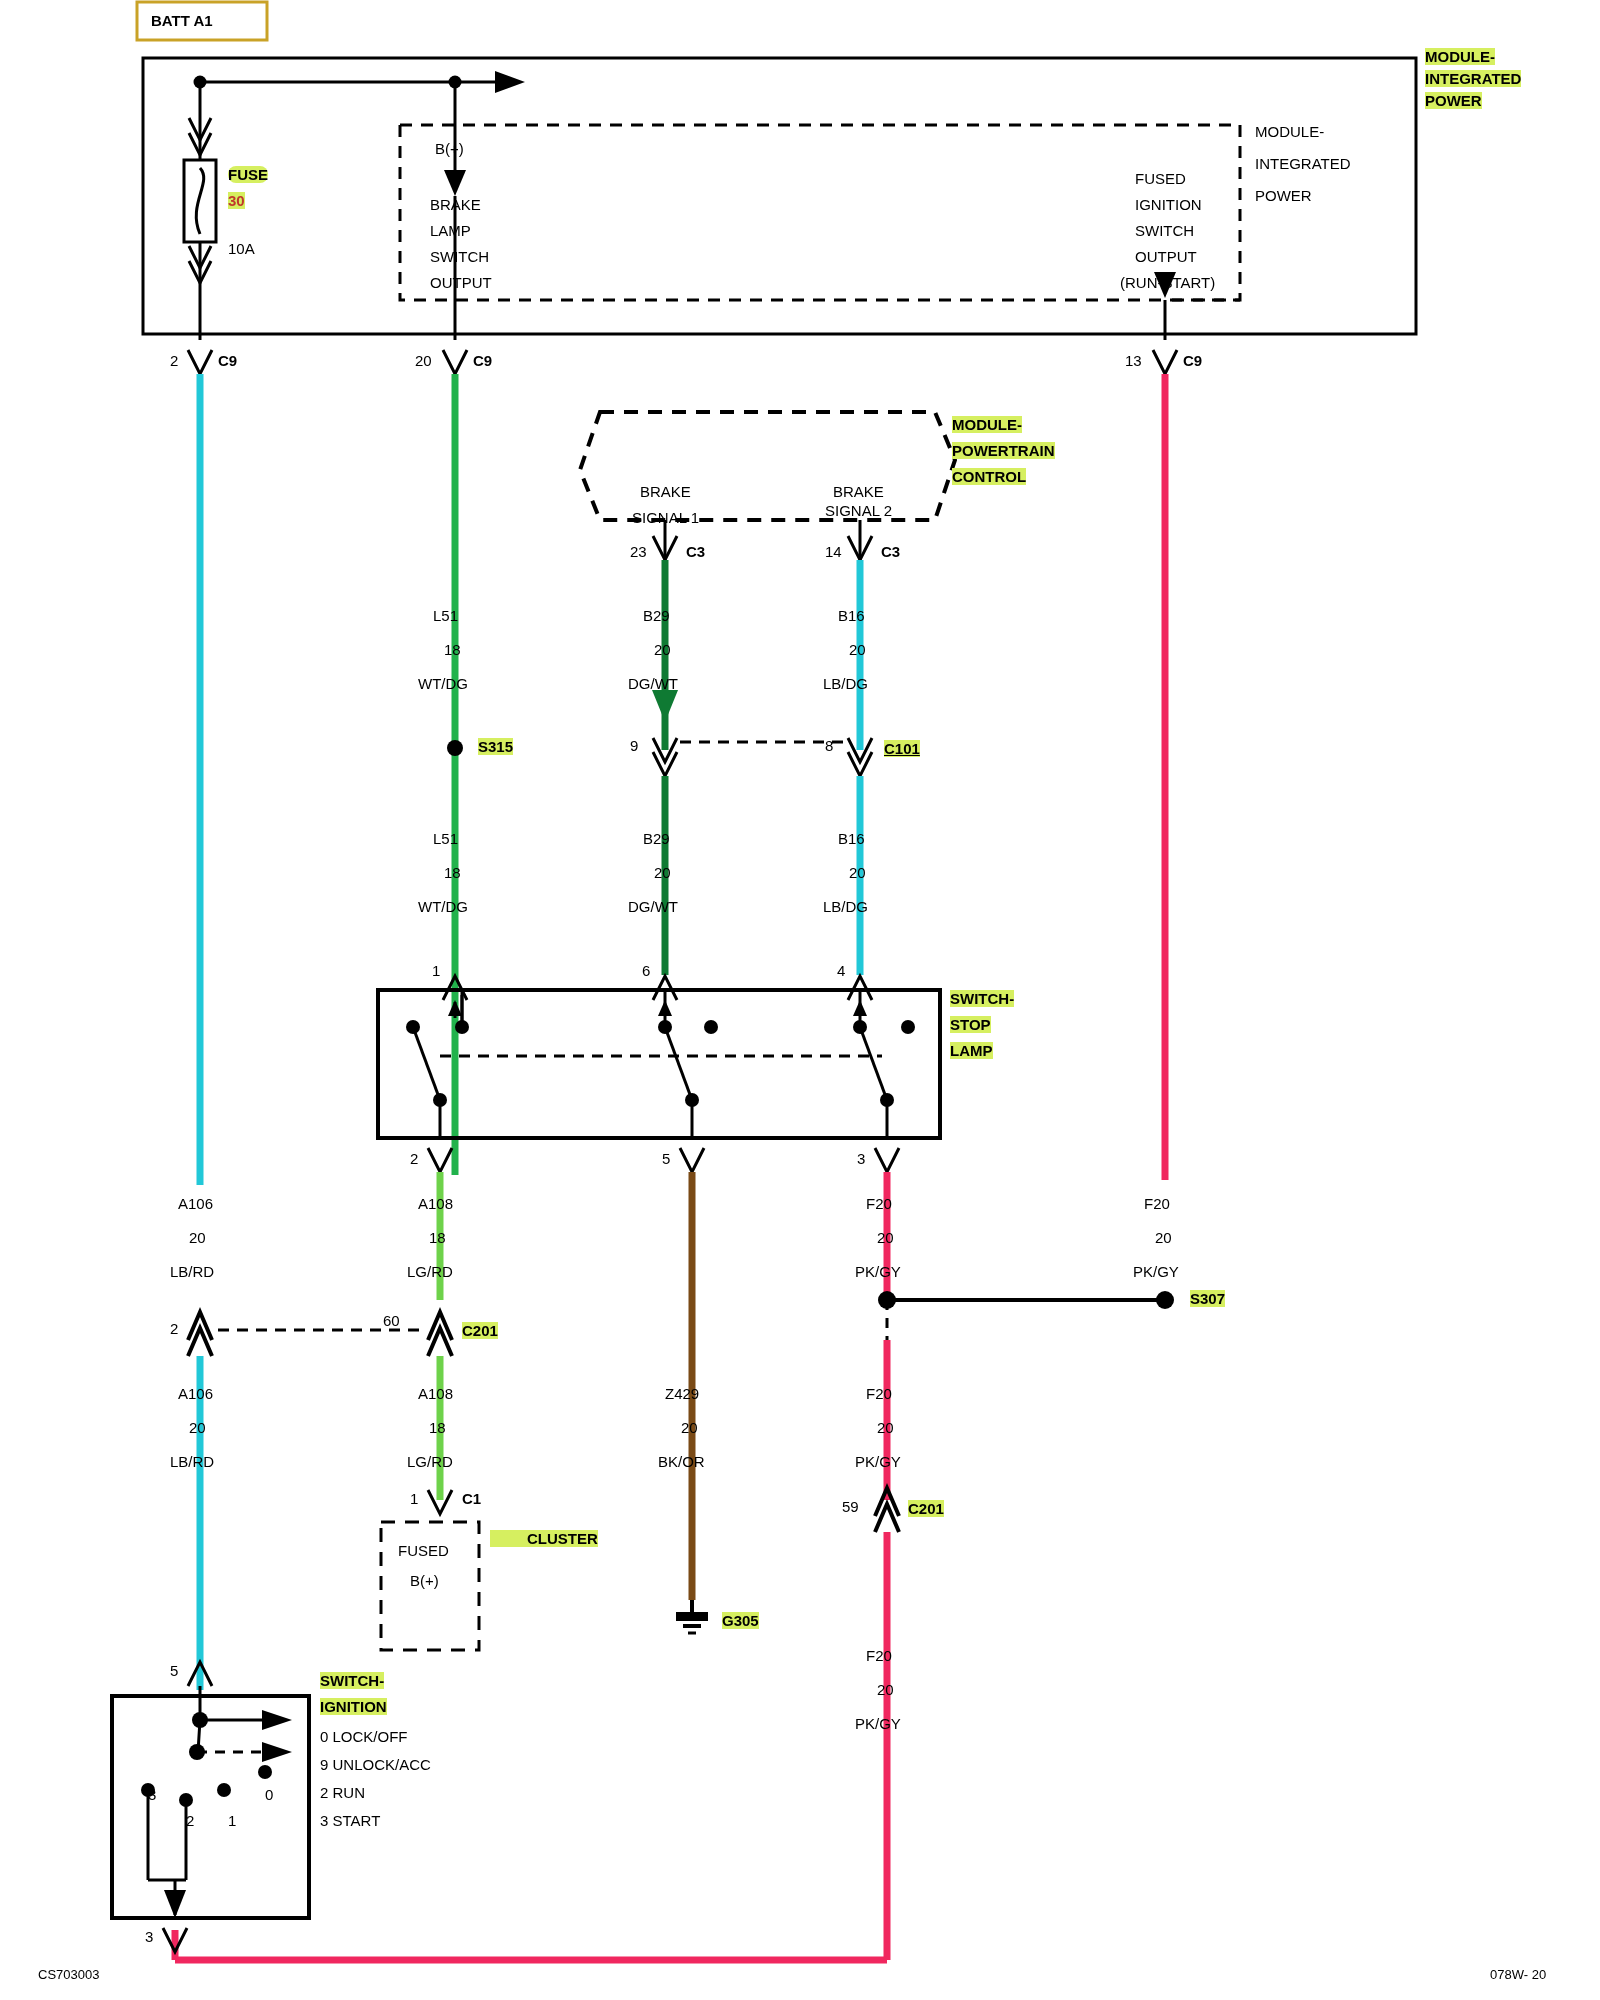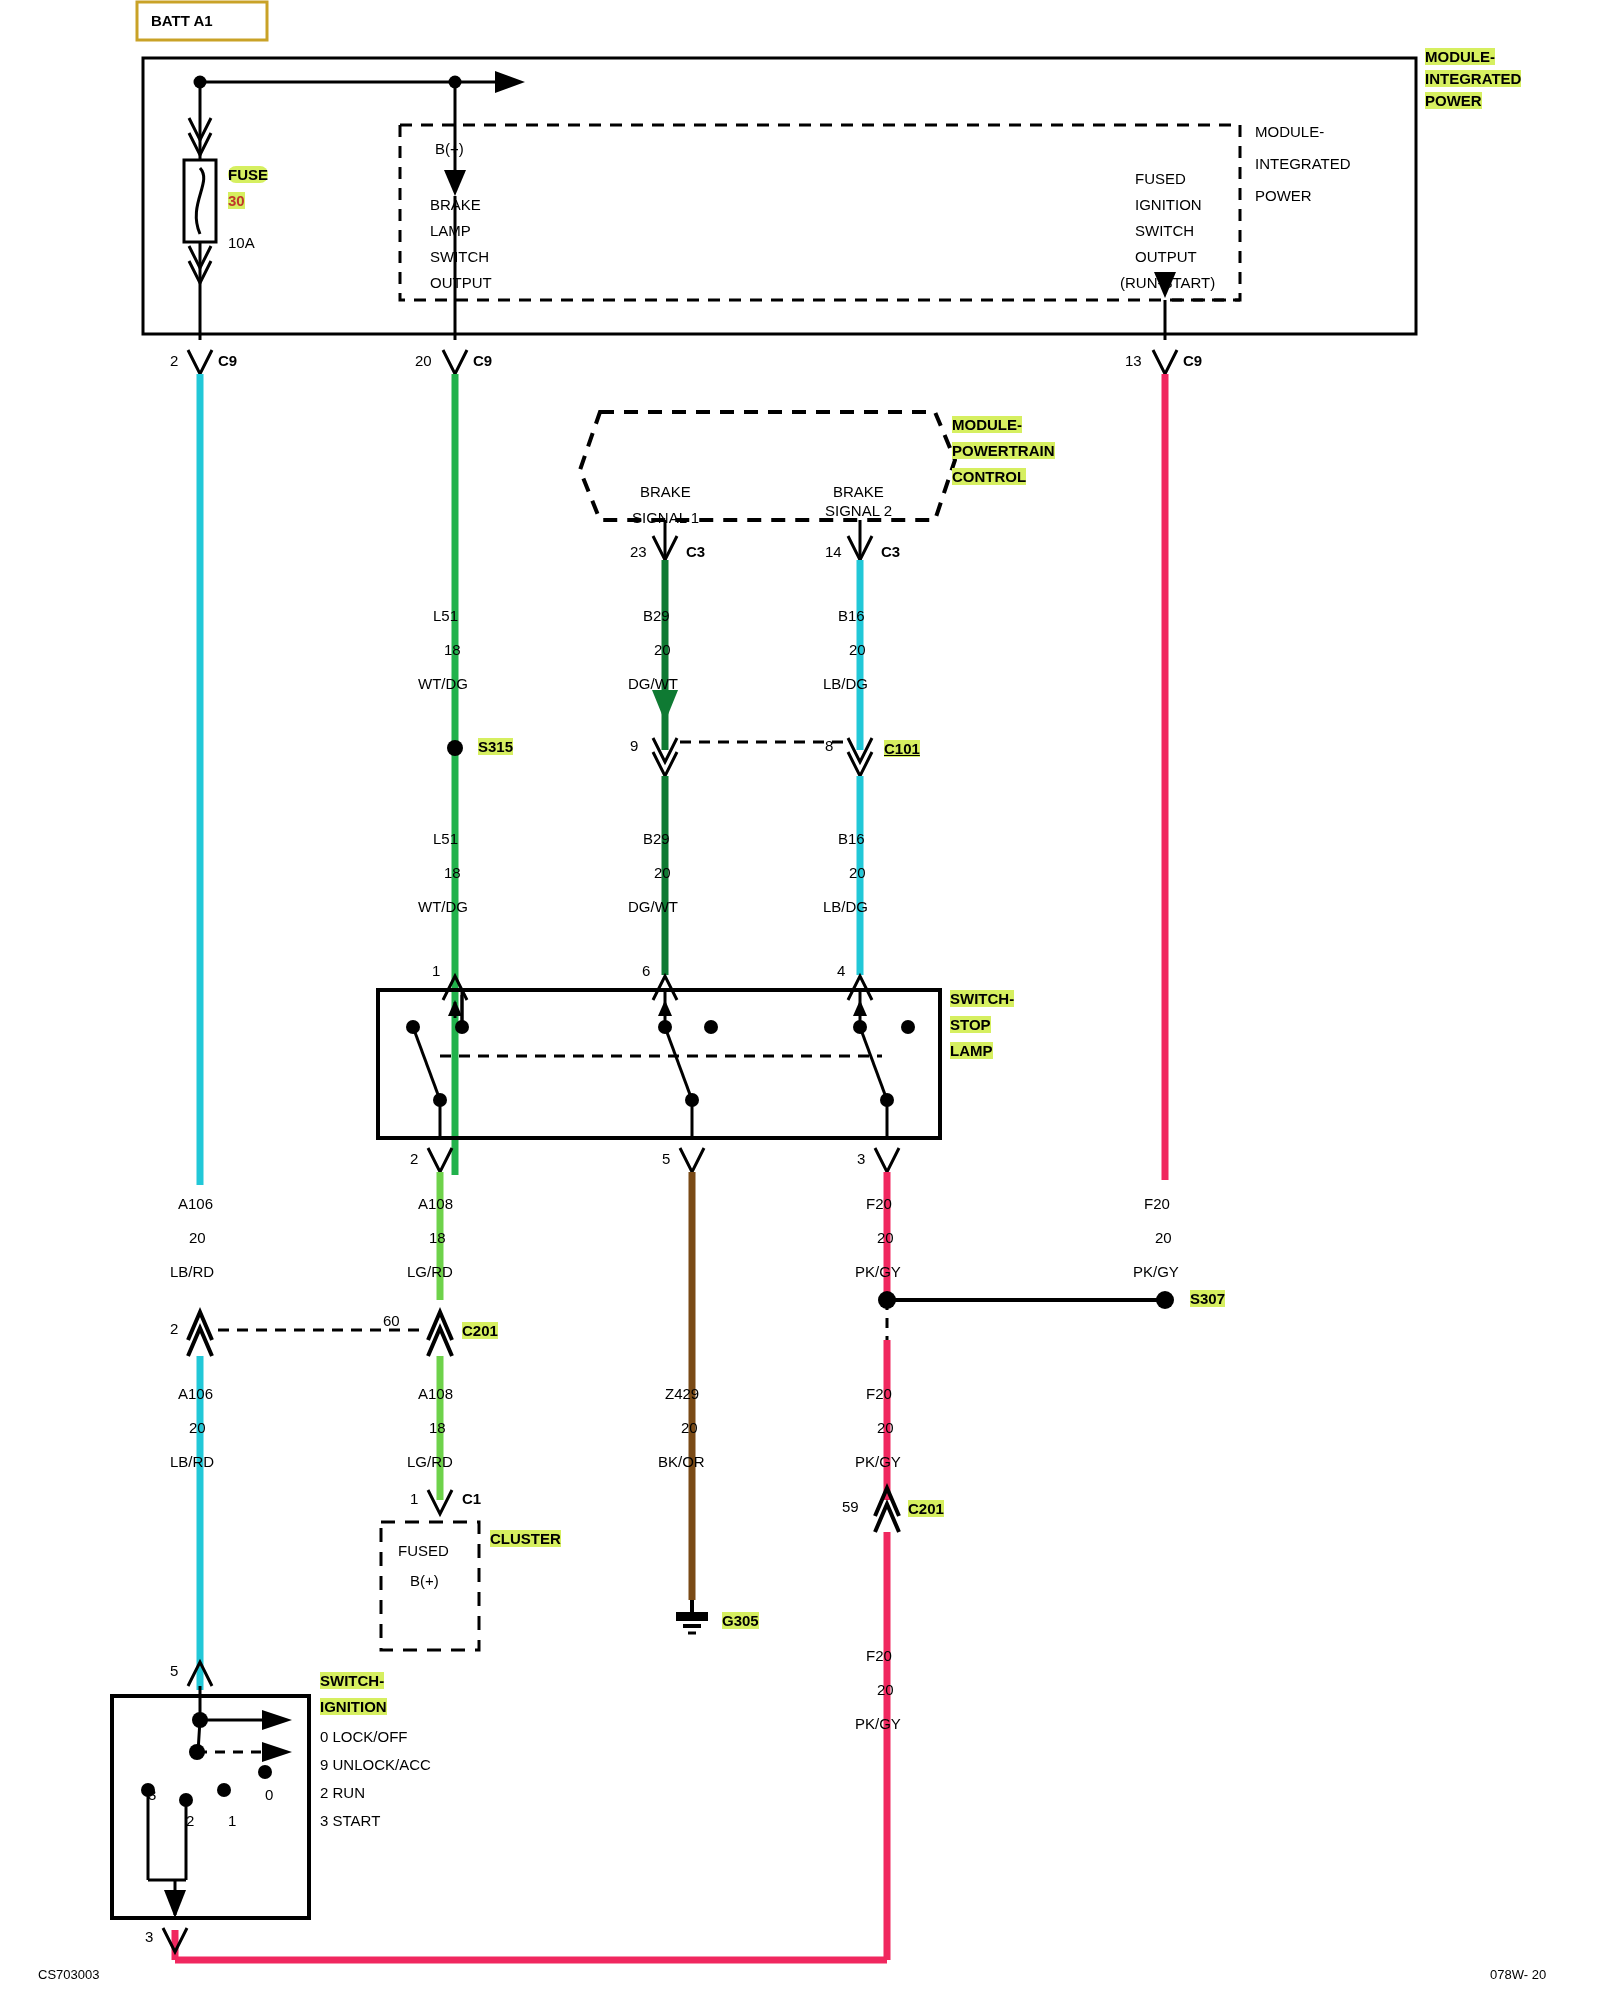--- a/index.html
+++ b/index.html
@@ -191,21 +191,21 @@
   <div class="abs txt" style="left:430px;top:274px;">OUTPUT</div>
 
   <div class="abs txt" style="left:1135px;top:170px;">FUSED</div>
   <div class="abs txt" style="left:1135px;top:196px;">IGNITION</div>
   <div class="abs txt" style="left:1135px;top:222px;">SWITCH</div>
   <div class="abs txt" style="left:1135px;top:248px;">OUTPUT</div>
   <div class="abs txt" style="left:1120px;top:274px;">(RUN-START)</div>
 
   <div class="abs txt b hlthin" style="left:228px;top:166px;border-radius:8px;">FUSE</div>
   <div class="abs txt b hlthin" style="left:228px;top:192px;color:#c0392b;">30</div>
-  <div class="abs txt" style="left:228px;top:234px;">10A</div>
+  <div class="abs txt" style="left:228px;top:240px;">10A</div>
 
   <div class="abs txt" style="left:170px;top:352px;">2</div>
   <div class="abs txt b" style="left:218px;top:352px;">C9</div>
   <div class="abs txt" style="left:415px;top:352px;">20</div>
   <div class="abs txt b" style="left:473px;top:352px;">C9</div>
   <div class="abs txt" style="left:1125px;top:352px;">13</div>
   <div class="abs txt b" style="left:1183px;top:352px;">C9</div>
 
   <div class="abs txt b hl" style="left:952px;top:416px;">MODULE-</div>
   <div class="abs txt b hl" style="left:952px;top:442px;">POWERTRAIN</div>
@@ -296,21 +296,21 @@
   <div class="abs txt" style="left:665px;top:1385px;">Z429</div>
   <div class="abs txt" style="left:681px;top:1419px;">20</div>
   <div class="abs txt" style="left:658px;top:1453px;">BK/OR</div>
 
   <div class="abs txt" style="left:866px;top:1385px;">F20</div>
   <div class="abs txt" style="left:877px;top:1419px;">20</div>
   <div class="abs txt" style="left:855px;top:1453px;">PK/GY</div>
 
   <div class="abs txt" style="left:410px;top:1490px;">1</div>
   <div class="abs txt b" style="left:462px;top:1490px;">C1</div>
-  <div class="abs txt b hl" style="left:490px;top:1530px;">CLUSTER</div>
+  <div class="abs txt b hl" style="left:490px;top:1530px;padding-left:37px;">CLUSTER</div>
   <div class="abs txt" style="left:398px;top:1542px;">FUSED</div>
   <div class="abs txt" style="left:410px;top:1572px;">B(+)</div>
 
   <div class="abs txt b hlthin" style="left:722px;top:1612px;">G305</div>
 
   <div class="abs txt" style="left:842px;top:1498px;">59</div>
   <div class="abs txt b hlthin" style="left:908px;top:1500px;">C201</div>
 
   <div class="abs txt b hl" style="left:320px;top:1672px;">SWITCH-</div>
   <div class="abs txt b hl" style="left:320px;top:1698px;">IGNITION</div>

